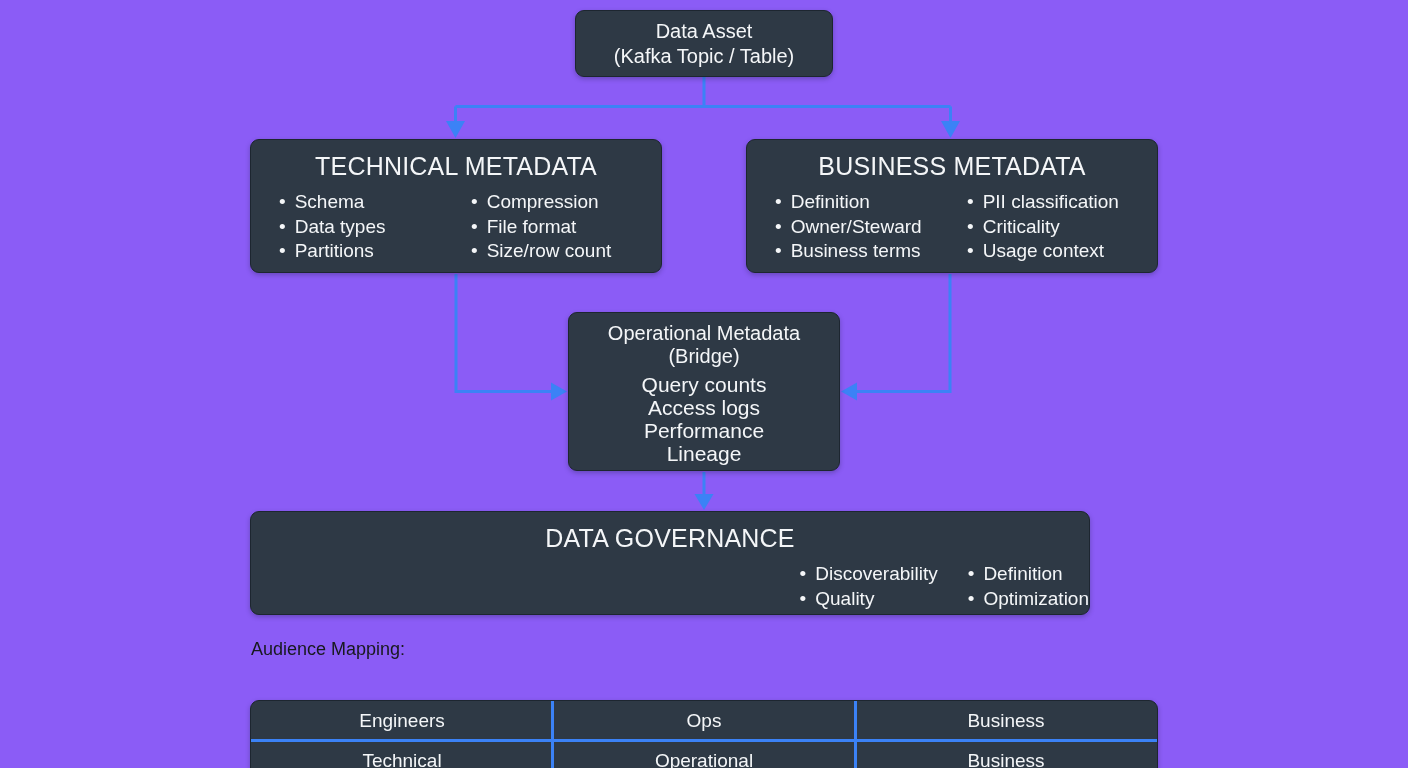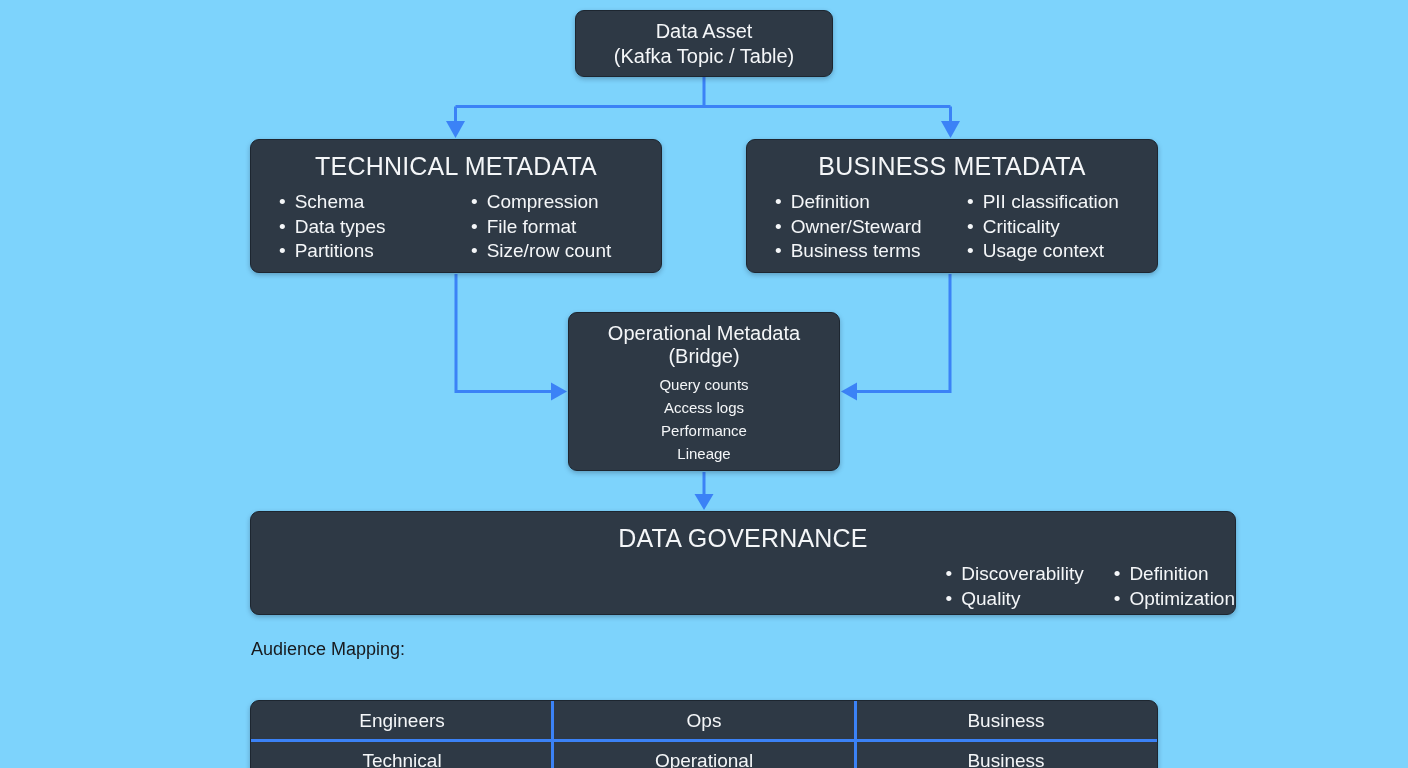--- a/index.html
+++ b/index.html
@@ -5,21 +5,21 @@
   html, body { margin: 0; padding: 0; }
   body {
     width: 1408px; height: 768px;
     background: #fdfdfd;
     font-family: "Liberation Sans", sans-serif;
     overflow: hidden;
   }
   .canvas {
     position: relative;
     width: 1408px; height: 768px;
-    background: #7dd3fc;
+    background: #8b5cf6;
     text-decoration: underline;
   }
   .connectors {
     position: absolute; inset: 0;
     width: 1408px; height: 768px;
     z-index: 1; pointer-events: none;
   }
   .node {
     position: absolute;
     background: #2e3945;
@@ -47,23 +47,23 @@
   .bullet::before { content: "•"; margin-right: 9px; }
   
   .n-asset { left: 575px; top: 10px; width: 258px; height: 67px;
              display: flex; align-items: center; justify-content: center; }
   
   .n-tech { left: 250px; top: 139px; width: 412px; height: 134px; }
   .n-biz  { left: 746px; top: 139px; width: 412px; height: 134px; }
   
   .n-ops { left: 568px; top: 312px; width: 272px; height: 159px; padding-top: 9px; }
   .n-ops .op-title { text-align: center; font-size: 20px; line-height: 23px; }
-  .n-ops .op-items { text-align: center; font-size: 15px; line-height: 23px; margin-top: 5px; }
+  .n-ops .op-items { text-align: center; font-size: 21px; line-height: 23px; margin-top: 5px; }
   
-  .n-gov { left: 250px; top: 511px; width: 986px; height: 104px; }
+  .n-gov { left: 250px; top: 511px; width: 840px; height: 104px; }
   .n-gov .gov-cols { display: flex; justify-content: flex-end; gap: 30px; padding-top: 9px; }
   
   .audience-label {
     position: absolute; left: 251px; top: 639px;
     font-size: 18px; font-weight: 500; color: #17191d; z-index: 2;
   }
   .audience-table {
     position: absolute; left: 250px; top: 700px; width: 908px; height: 82px;
     background: #2e3945; border: 1.5px solid #1d2630; border-radius: 9px;
     box-shadow: 0 2px 5px rgba(15,23,42,.28);

